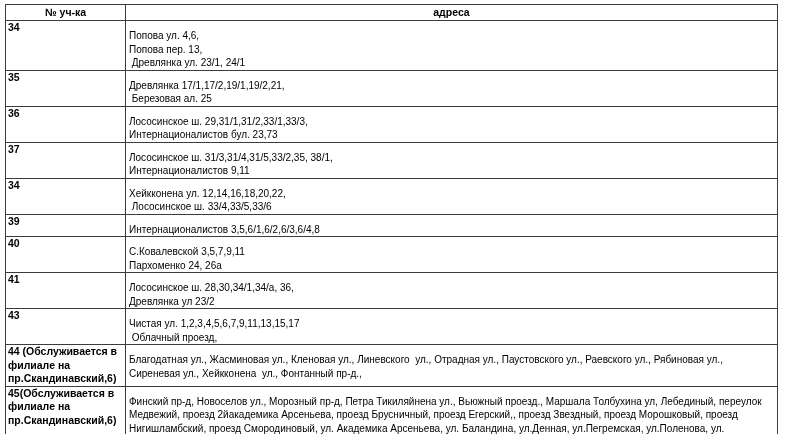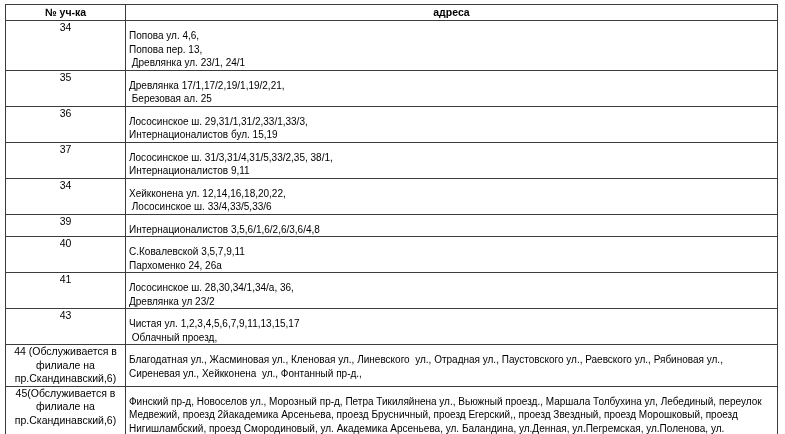--- a/index.html
+++ b/index.html
@@ -30,23 +30,22 @@
   }
   th {
     font-size: 10.5px;
     font-weight: bold;
     line-height: 13px;
     padding: 1px 2px;
     text-align: center;
   }
   td.num {
     font-size: 10.5px;
-    font-weight: normal;
+    font-weight: bold;
     line-height: 13.5px;
-    text-align: center;
     padding: 0 2px;
   }
   td.addr {
     font-size: 10px;
     line-height: 13.5px;
     padding: 8px 2px 0 3px;
   }
   .line {
     white-space: pre-wrap;
   }
@@ -78,21 +77,21 @@
     <td class="num">35</td>
     <td class="addr">
           <div class="line"><span>Древлянка 17/1,17/2,19/1,19/2,21,</span></div>
           <div class="line"><span> Березовая ал. 25</span></div>
         </td>
   </tr>
       <tr>
     <td class="num">36</td>
     <td class="addr">
           <div class="line"><span>Лососинское ш. 29,31/1,31/2,33/1,33/3,</span></div>
-          <div class="line"><span>Интернационалистов бул. 15,19</span></div>
+          <div class="line"><span>Интернационалистов бул. 23,73</span></div>
         </td>
   </tr>
       <tr>
     <td class="num">37</td>
     <td class="addr">
           <div class="line"><span>Лососинское ш. 31/3,31/4,31/5,33/2,35, 38/1,</span></div>
           <div class="line"><span>Интернационалистов 9,11</span></div>
         </td>
   </tr>
       <tr>

